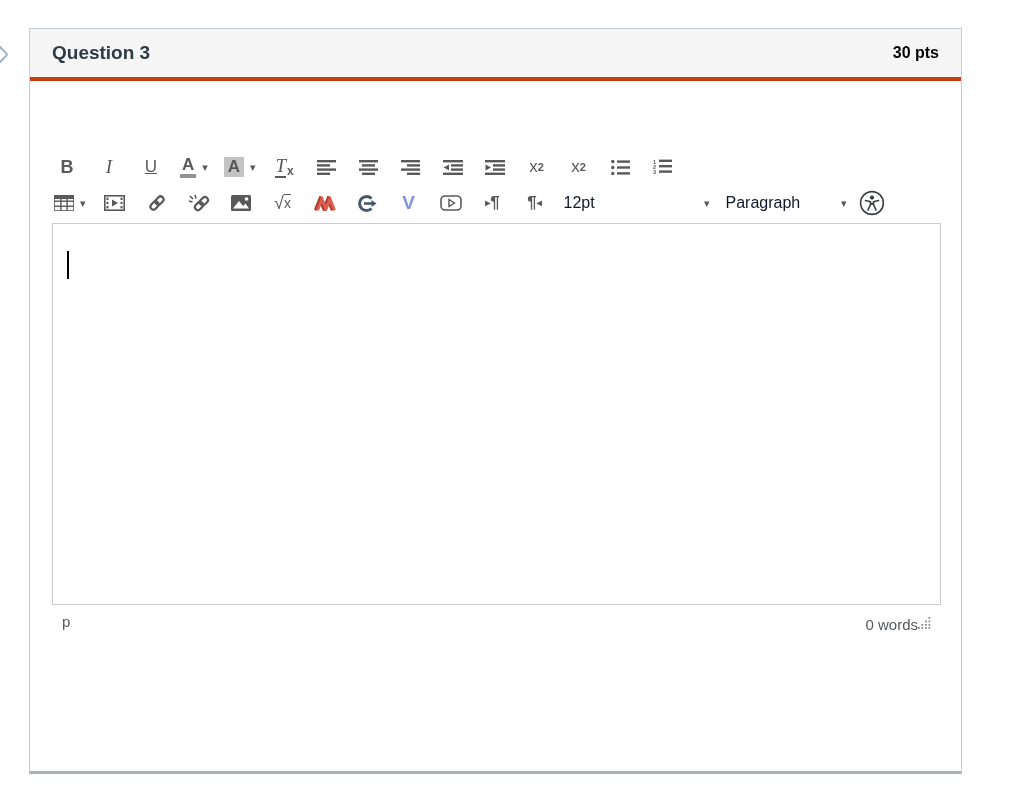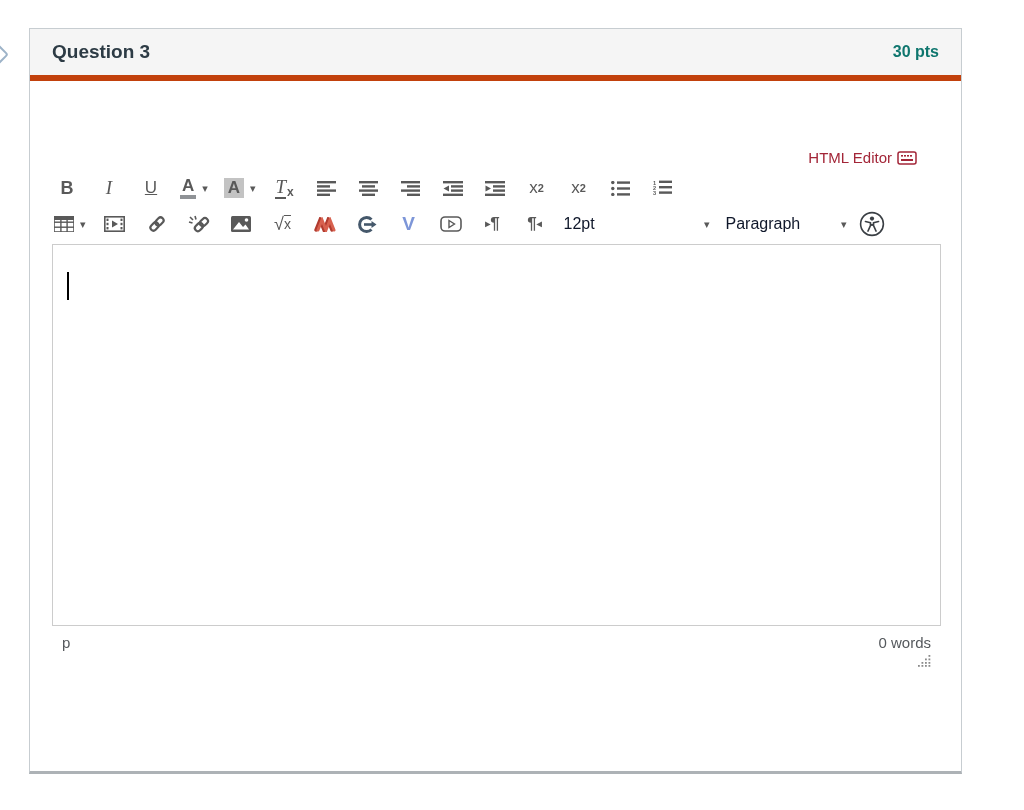--- a/index.html
+++ b/index.html
@@ -15,26 +15,26 @@
     position:absolute; left:-14px; top:45px; width:19px; height:19px;
     border:2px solid #9db3c8; border-radius:3px; background:#fff;
     transform:rotate(45deg);
   }
 
   .panel {
     position:absolute; left:29px; top:28px; width:933px; height:746px;
     background:#fff; border:1px solid #c7cdd1; border-bottom:3px solid #adb2b6;
   }
   .panel-header {
-    height:52px; background:#f5f5f5; border-bottom:6px solid #c2410c;
+    height:52px; background:#f5f5f5; border-bottom:4px solid #c2410c;
     display:flex; align-items:center; justify-content:space-between;
     padding:0 22px;
   }
   .panel-title { font-size:19px; font-weight:bold; color:#2d3b45; }
-  .panel-points { font-size:16px; font-weight:bold; color:#0f766e; }
+  .panel-points { font-size:16px; font-weight:bold; color:#000000; }
 
   .panel-body { padding:36px 22px 0 22px; }
   .question-text { font-size:16.5px; line-height:27px; color:#2d3b45; max-width:900px; }
 
   .editor-block { margin-top:32px; }
 
   .html-editor-row {
     display:flex; justify-content:flex-end; align-items:center; gap:5px;
     color:#a32638; font-size:15px; padding-right:22px; margin-bottom:4px;
     cursor:pointer;
@@ -81,55 +81,40 @@
     margin-top:2px; width:889px; height:382px;
     border:1px solid #cccccc; background:#fff; position:relative;
   }
   .text-caret { position:absolute; left:14px; top:27px; width:2px; height:28px; background:#000; }
 
   .status-bar {
     display:flex; justify-content:space-between; align-items:flex-start;
     padding:8px 10px 0 10px; width:889px;
   }
   .status-path { font-size:15px; color:#55595d; }
-  .status-right { display:flex; flex-direction:column; align-items:flex-end; }
+  .status-right { display:flex; flex-direction:row; align-items:flex-end; }
   .word-count { font-size:15px; color:#55595d; }
   .resize-grip { margin-top:2px; cursor:nwse-resize; }
 </style>
 </head>
 <body>
 
 <div class="peek-marker"></div>
 
 <div class="panel">
 
   <div class="panel-header">
     <span class="panel-title">Question 3</span>
     <span class="panel-points">30 pts</span>
   </div>
 
   <div class="panel-body">
 
     <div class="editor-block">
 
-      <div class="html-editor-row">
-        <span>HTML Editor</span>
-        <span class="kbd-icon">
-          <svg width="20" height="14" viewBox="0 0 20 14">
-            <rect x="1" y="1" width="18" height="12" rx="2" fill="none" stroke="#a32638" stroke-width="1.5"></rect>
-            <g fill="#a32638">
-              <rect x="4" y="4" width="2" height="1.6"></rect>
-                <rect x="7" y="4" width="2" height="1.6"></rect>
-                <rect x="10" y="4" width="2" height="1.6"></rect>
-                <rect x="13" y="4" width="2" height="1.6"></rect>
-              <rect x="4" y="8" width="12" height="2"></rect>
-            </g>
-          </svg>
-        </span>
-      </div>
 
       <div class="tb-row">
         <button class="tb-btn glyph-b">
             <span>B</span>
           </button>
         <button class="tb-btn glyph-i">
             <span>I</span>
           </button>
         <button class="tb-btn glyph-u">
             <span>U</span>

